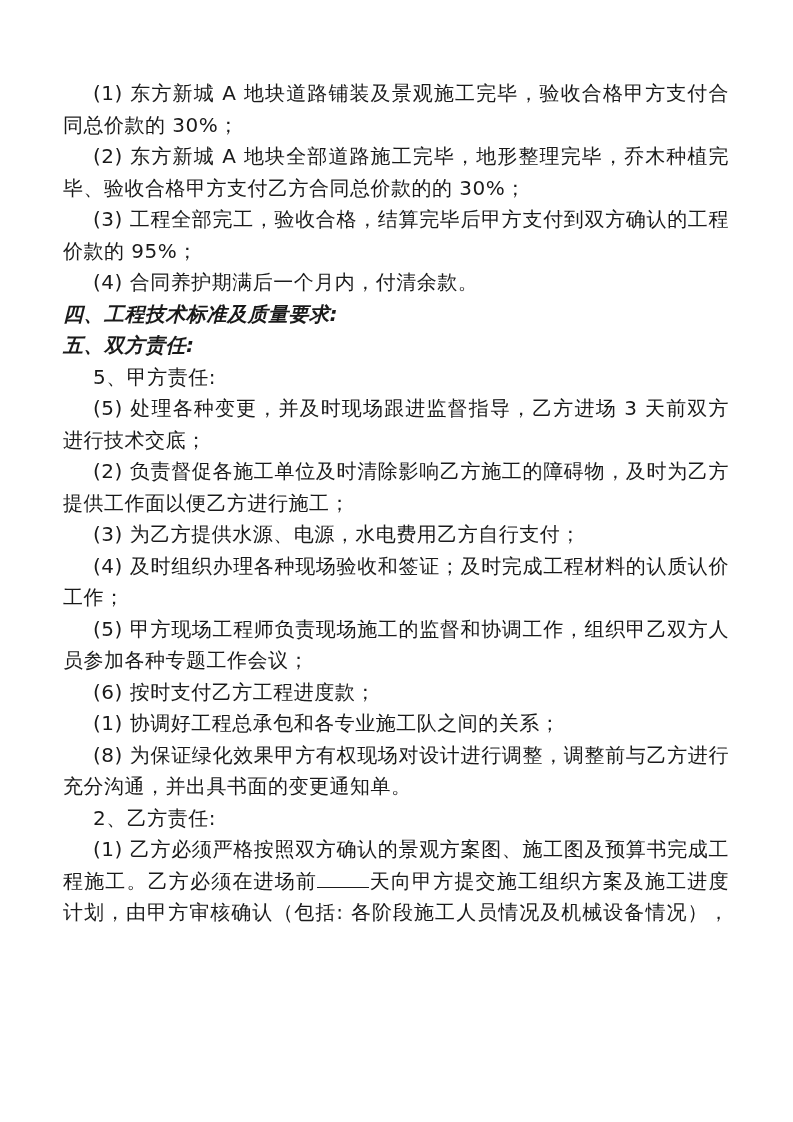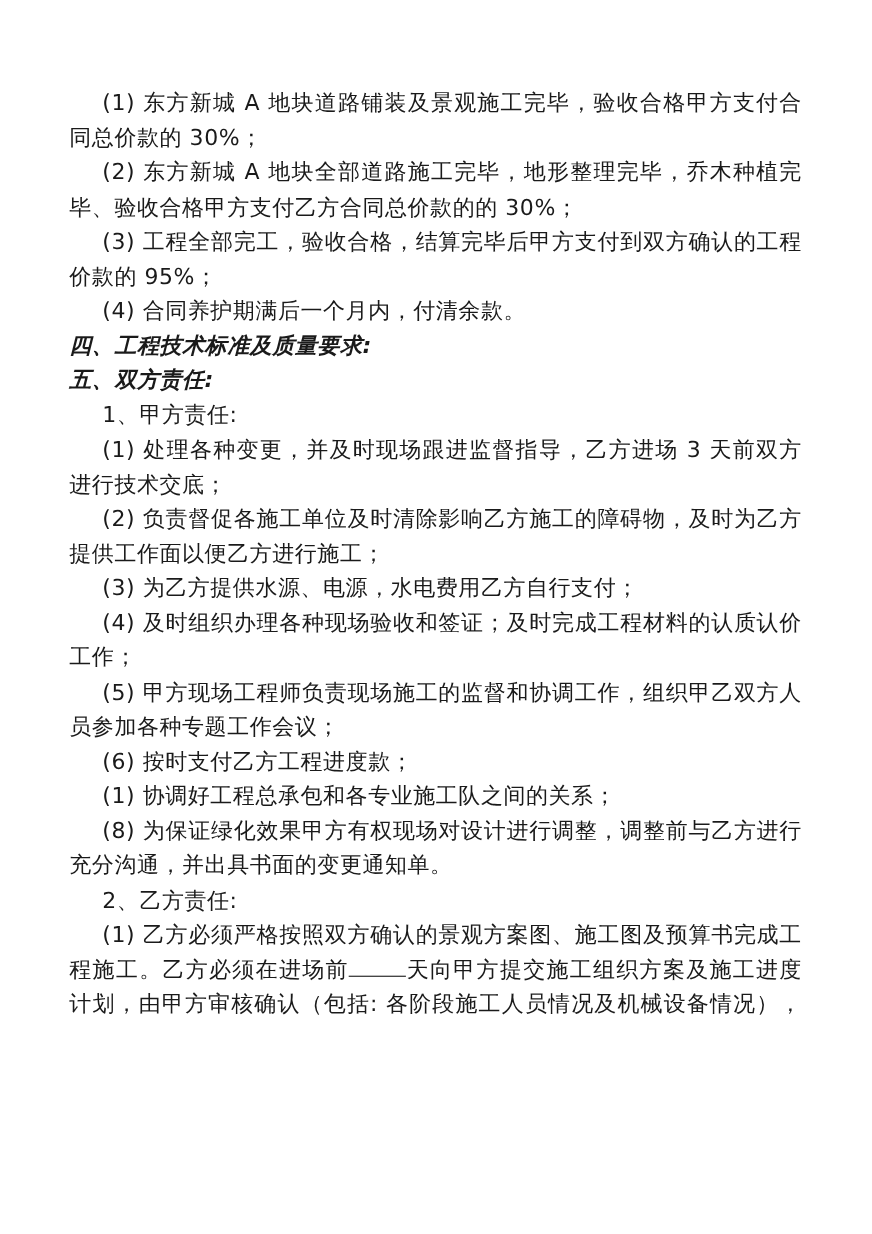--- a/index.html
+++ b/index.html
@@ -60,22 +60,22 @@
 <body>
 
 <div class="page" style="background: rgb(255, 255, 255); color: rgb(26, 26, 26);">
   <div class="content">
     <p class="item">(1) 东方新城 A 地块道路铺装及景观施工完毕，验收合格甲方支付合同总价款的 30%；</p>
     <p class="item">(2) 东方新城 A 地块全部道路施工完毕，地形整理完毕，乔木种植完毕、验收合格甲方支付乙方合同总价款的的 30%；</p>
     <p class="item">(3) 工程全部完工，验收合格，结算完毕后甲方支付到双方确认的工程价款的 95%；</p>
     <p class="item">(4) 合同养护期满后一个月内，付清余款。</p>
     <p class="heading">四、工程技术标准及质量要求:</p>
     <p class="heading">五、双方责任:</p>
-    <p class="item">1、甲方责任:</p>
-    <p class="item">(1) 处理各种变更，并及时现场跟进监督指导，乙方进场 3 天前双方进行技术交底；</p>
+    <p class="item">5、甲方责任:</p>
+    <p class="item">(5) 处理各种变更，并及时现场跟进监督指导，乙方进场 3 天前双方进行技术交底；</p>
     <p class="item">(2) 负责督促各施工单位及时清除影响乙方施工的障碍物，及时为乙方提供工作面以便乙方进行施工；</p>
     <p class="item">(3) 为乙方提供水源、电源，水电费用乙方自行支付；</p>
     <p class="item">(4) 及时组织办理各种现场验收和签证；及时完成工程材料的认质认价工作；</p>
     <p class="item">(5) 甲方现场工程师负责现场施工的监督和协调工作，组织甲乙双方人员参加各种专题工作会议；</p>
     <p class="item">(6) 按时支付乙方工程进度款；</p>
     <p class="item">(1) 协调好工程总承包和各专业施工队之间的关系；</p>
     <p class="item">(8) 为保证绿化效果甲方有权现场对设计进行调整，调整前与乙方进行充分沟通，并出具书面的变更通知单。</p>
     <p class="item">2、乙方责任:</p>
     <p class="item"><span>(1) 乙方必须严格按照双方确认的景观方案图、施工图及预算书完成工程施工。乙方必须在进场前</span><span class="blank"></span><span>天向甲方提交施工组织方案及施工进度计划，由甲方审核确认（包括: 各阶段施工人员情况及机械设备情况），如因乙方原因调整设计，造成的损失由乙方承担。</span></p>
   </div>

